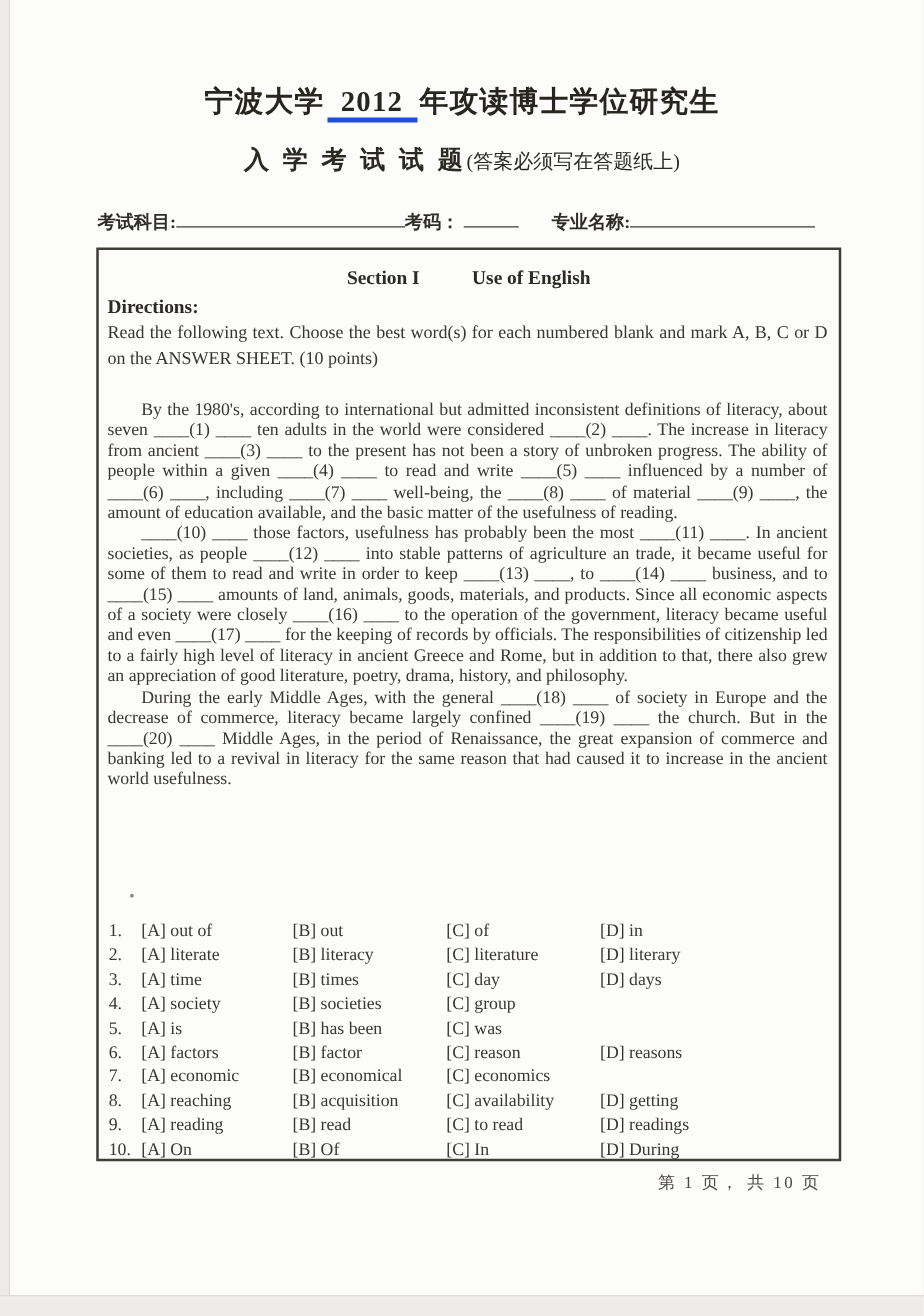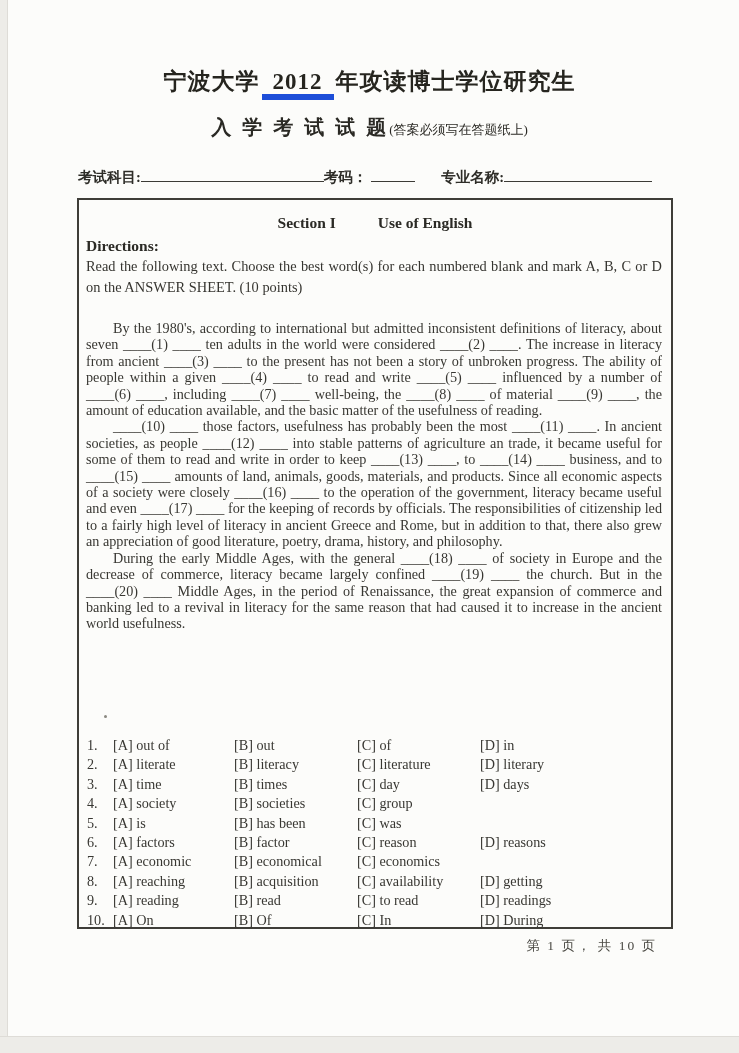--- a/index.html
+++ b/index.html
@@ -22,32 +22,32 @@
   .edge-bottom{
     position:absolute;left:0;top:1036px;width:739px;height:17px;
     background:#edece8;border-top:1px solid #dedcd7;
   }
   .title{
     position:absolute;left:0;top:66px;width:739px;
     text-align:center;font-size:23px;font-weight:bold;color:#26251f;
     letter-spacing:1px;
   }
   .title .year{
-    border-bottom:6px solid #1d4ed8;
+    border-bottom:4px solid #1d4ed8;
     padding:0 11px;margin:0 2px;
   }
   .subtitle{
     position:absolute;left:0;top:114px;width:739px;
     text-align:center;color:#2a2924;
   }
   .subtitle .sub-main{
     font-size:20px;font-weight:bold;letter-spacing:3px;
   }
   .subtitle .sub-note{
-    font-size:13px;letter-spacing:0;
+    font-size:16px;letter-spacing:0;
   }
   .form-row{
     position:absolute;left:78px;top:167px;width:585px;
     font-size:14.5px;font-weight:bold;color:#2e2d28;
     white-space:nowrap;
   }
   .form-row .blank{
     display:inline-block;
     border-bottom:1.5px solid #3c3b36;
     height:14px;vertical-align:baseline;

